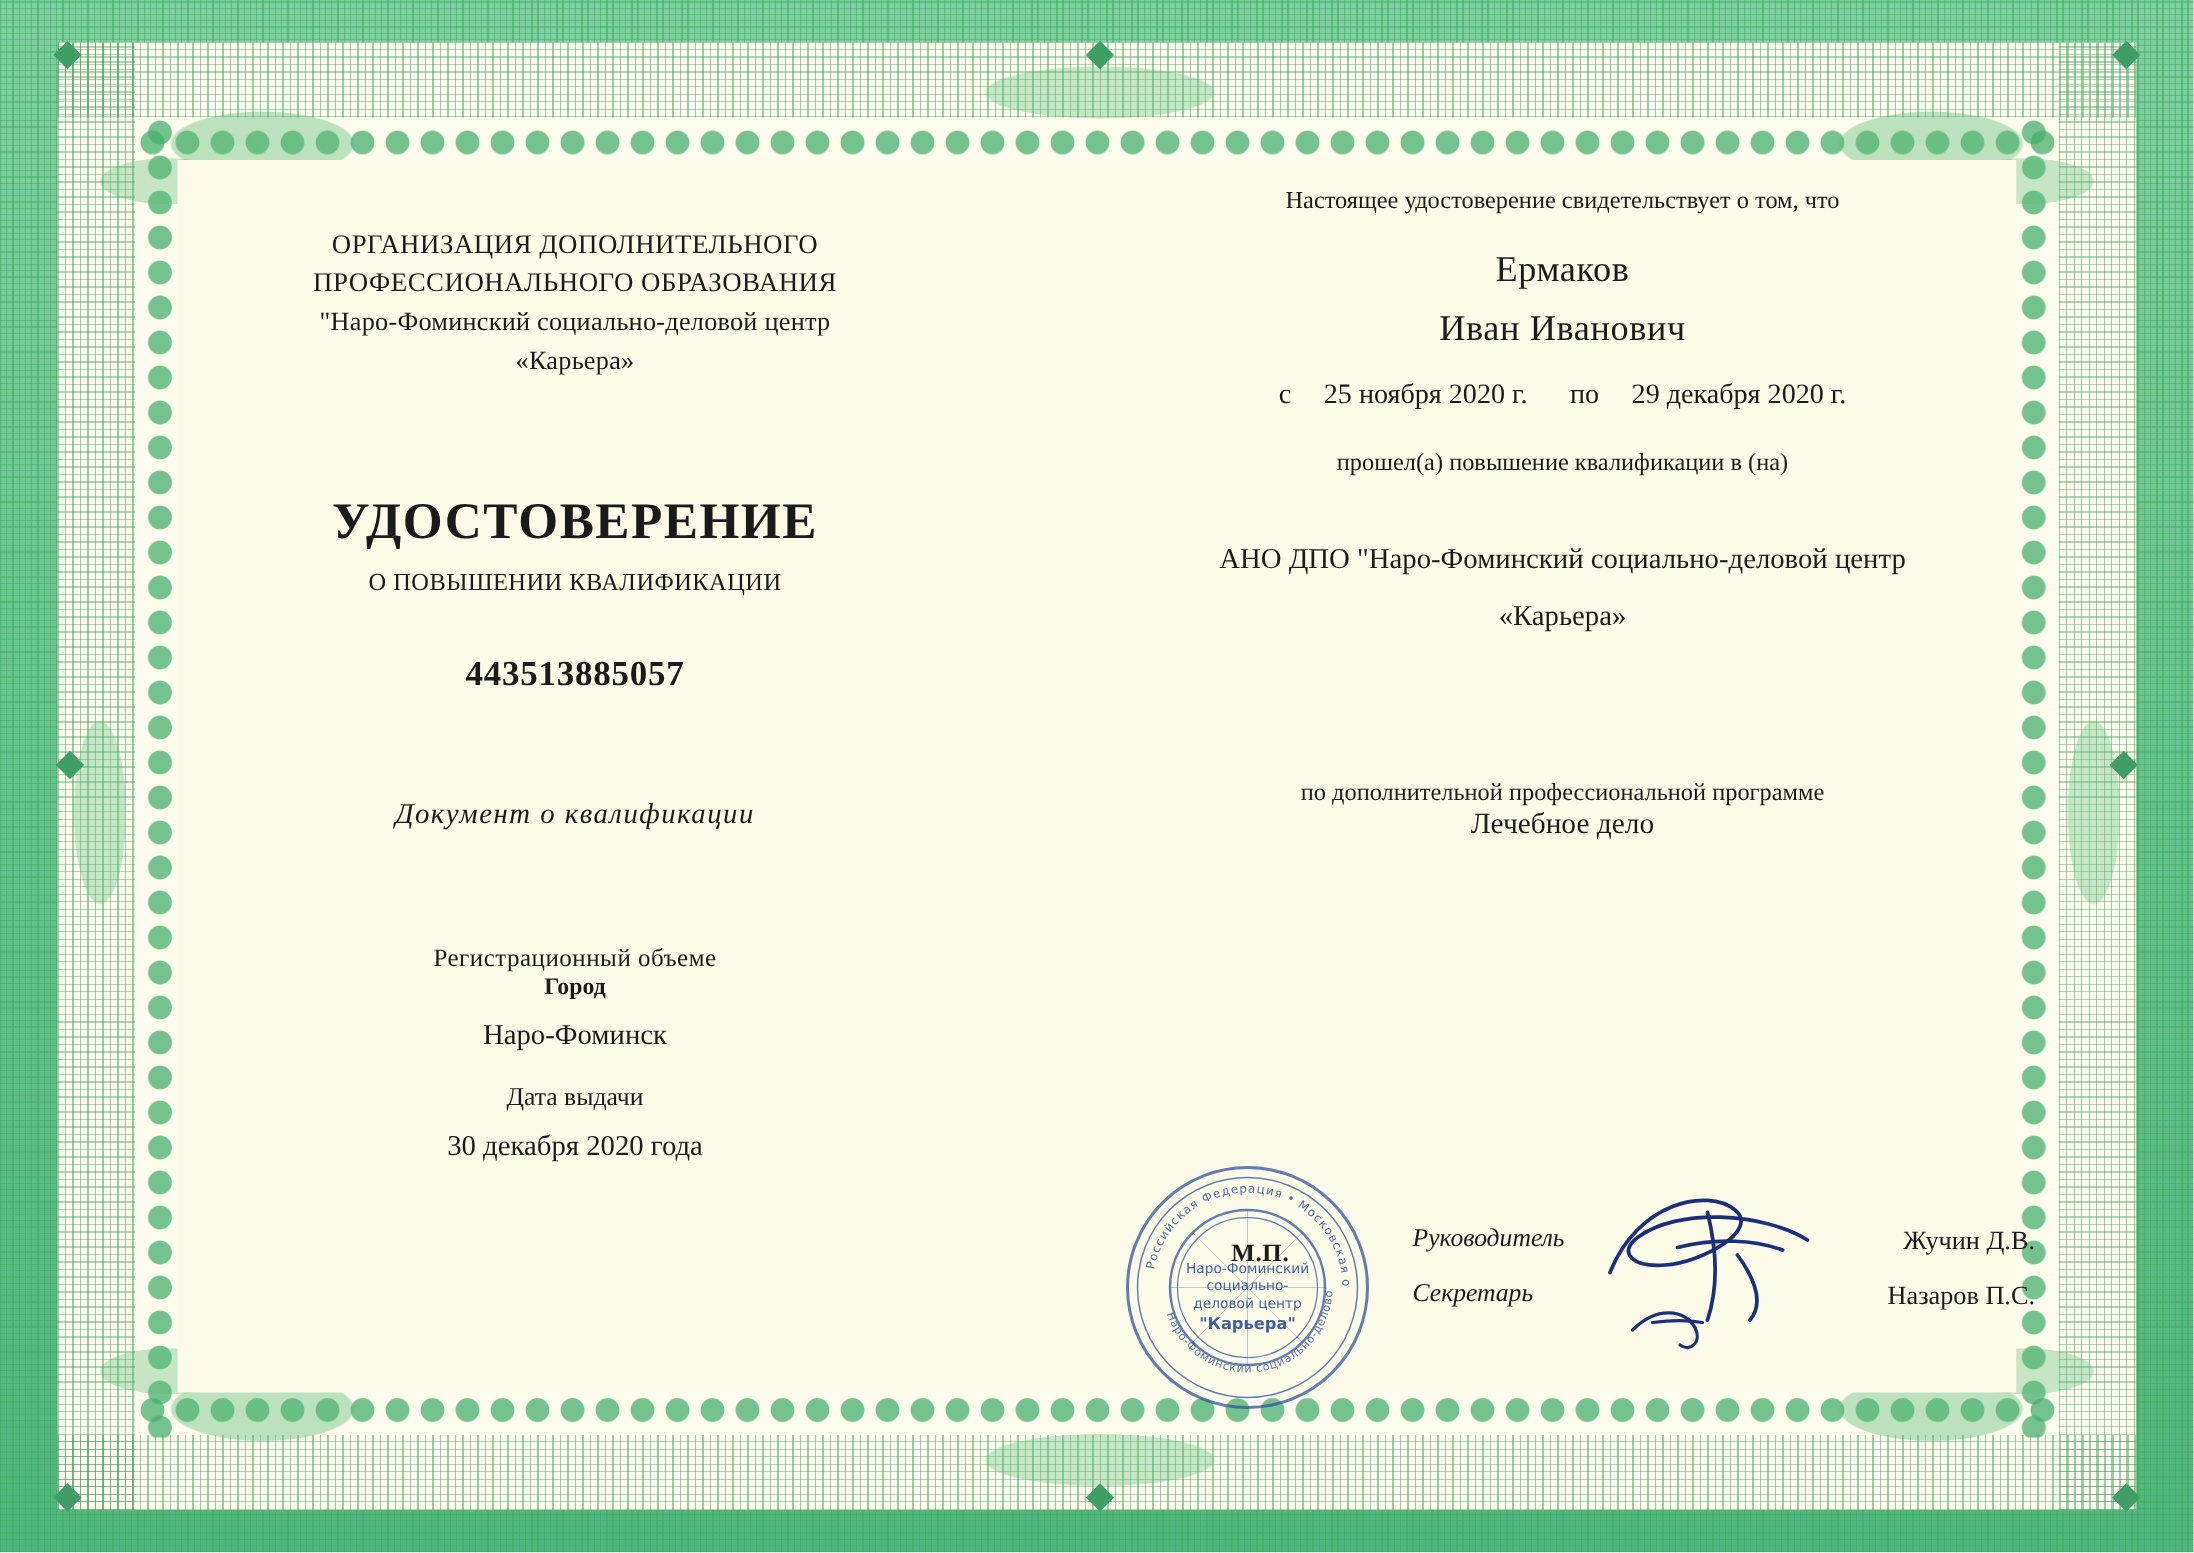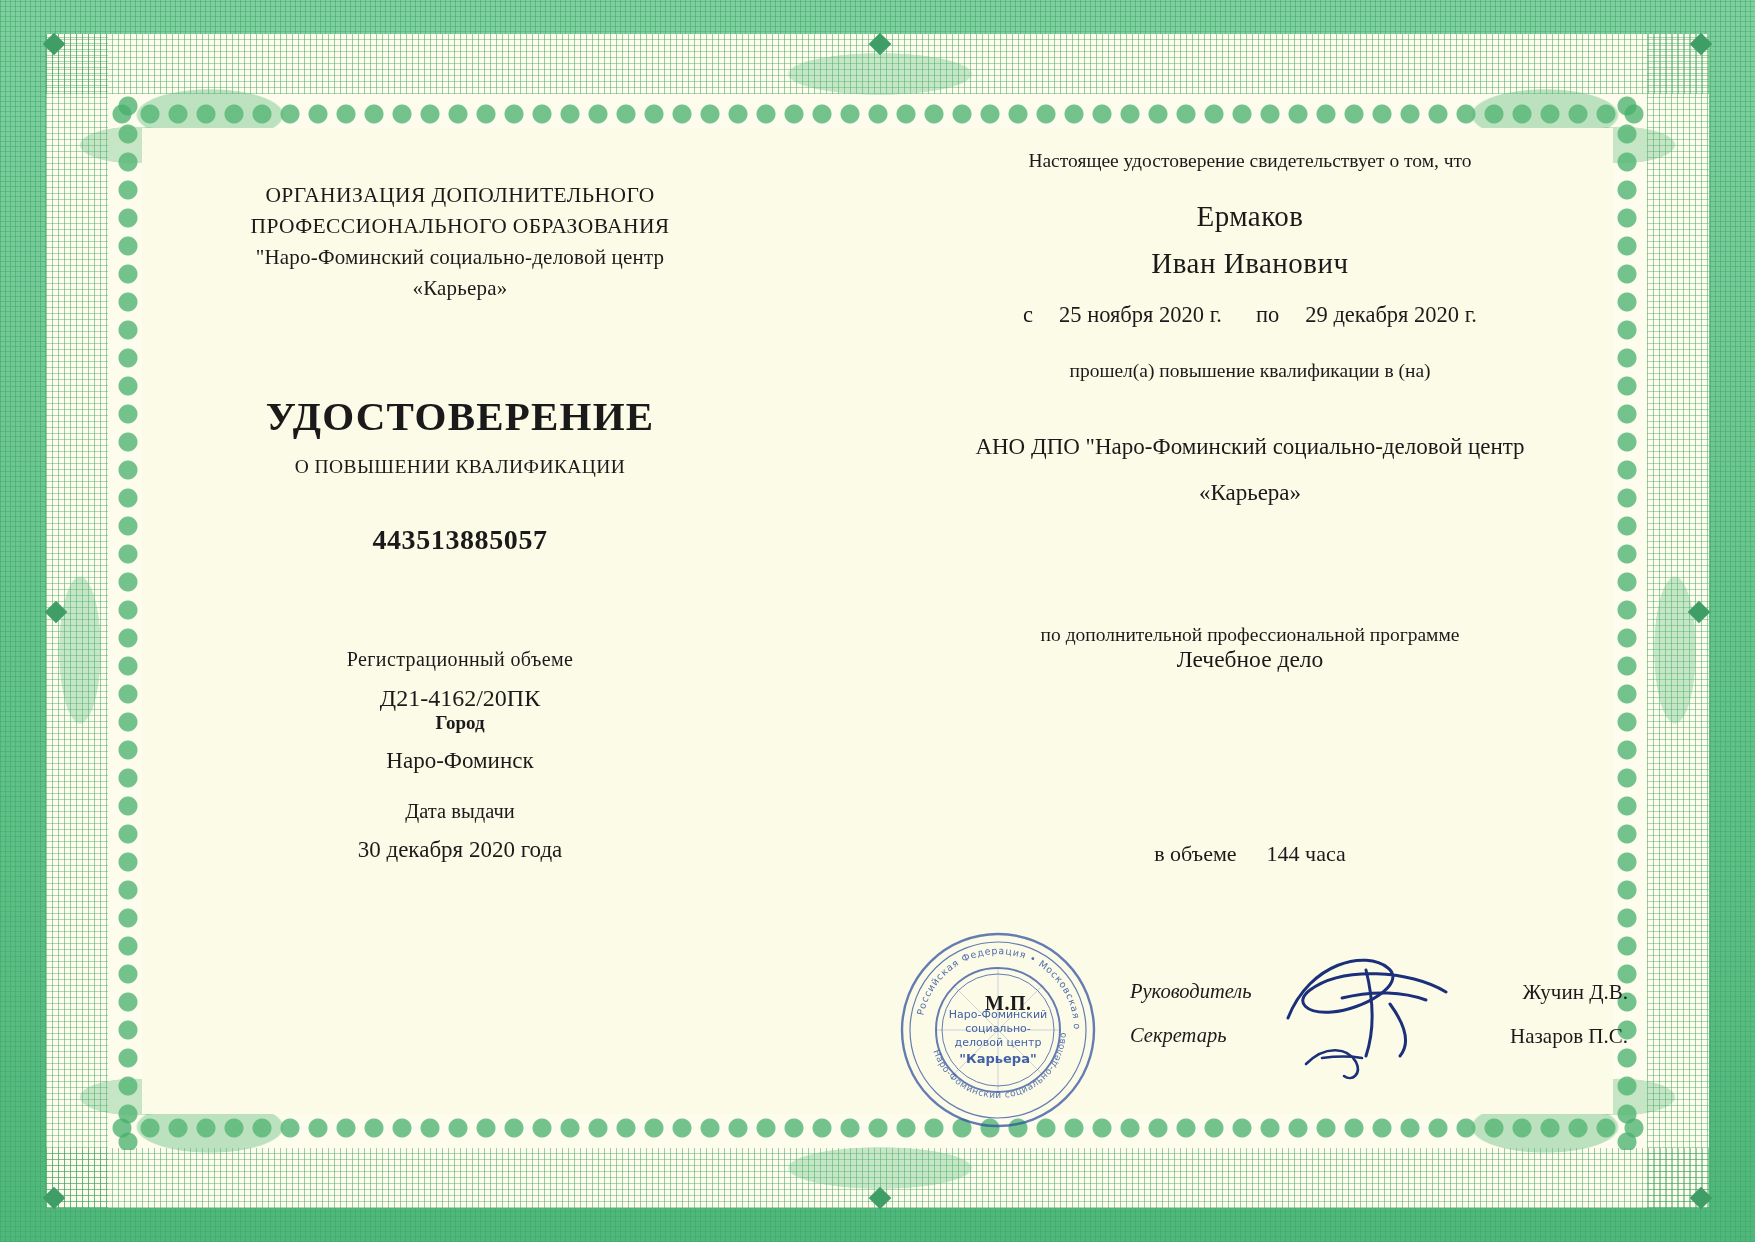--- a/index.html
+++ b/index.html
@@ -306,24 +306,24 @@
       <div class="org-name">
         <div class="org-line2">ОРГАНИЗАЦИЯ ДОПОЛНИТЕЛЬНОГО</div>
         <div class="org-line3">ПРОФЕССИОНАЛЬНОГО ОБРАЗОВАНИЯ</div>
         <div class="org-line4">"Наро-Фоминский социально-деловой центр</div>
         <div class="org-line5">«Карьера»</div>
       </div>
 
       <div class="doc-title">УДОСТОВЕРЕНИЕ</div>
       <div class="doc-subtitle">О ПОВЫШЕНИИ КВАЛИФИКАЦИИ</div>
       <div class="doc-number">443513885057</div>
+      <div class="doc-kind">Документ о квалификации</div>
 
       <div class="reg-block">
         <div class="reg-label">Регистрационный объеме</div>
-        <div class="reg-value">Д21-4162/20ПК</div>
         <div class="city-label">Город</div>
         <div class="city-value">Наро-Фоминск</div>
         <div class="date-label">Дата выдачи</div>
         <div class="date-value">30 декабря 2020 года</div>
       </div>
     </div>
 
     <div class="right-col">
       <div class="attest">Настоящее удостоверение свидетельствует о том, что</div>
       <div class="surname">Ермаков</div>
@@ -334,23 +334,20 @@
       </div>
 
       <div class="passed">прошел(а) повышение квалификации в (на)</div>
 
       <div class="place1">АНО ДПО "Наро-Фоминский социально-деловой центр</div>
       <div class="place2">«Карьера»</div>
 
       <div class="program-label">по дополнительной профессиональной программе</div>
       <div class="program-value">Лечебное дело</div>
 
-      <div class="volume">
-        <span>в объеме</span><span class="gap"></span><span>144 часа</span>
-      </div>
     </div>
 
     <div class="mp">М.П.</div>
 
     <div class="seal">
       <svg viewBox="0 0 200 200" width="200" height="200" aria-hidden="true">
         <g fill="none" stroke="#32529f" stroke-opacity="0.75">
           <circle cx="100" cy="100" r="96" stroke-width="2.4"></circle>
           <circle cx="100" cy="100" r="88" stroke-width="1.2"></circle>
           <circle cx="100" cy="100" r="62" stroke-width="2"></circle>

